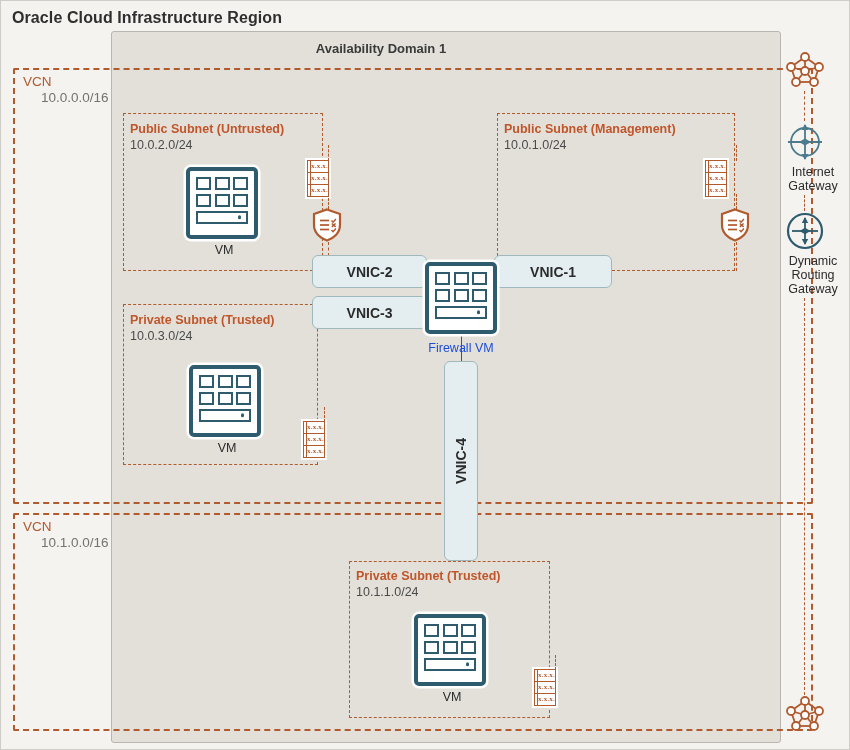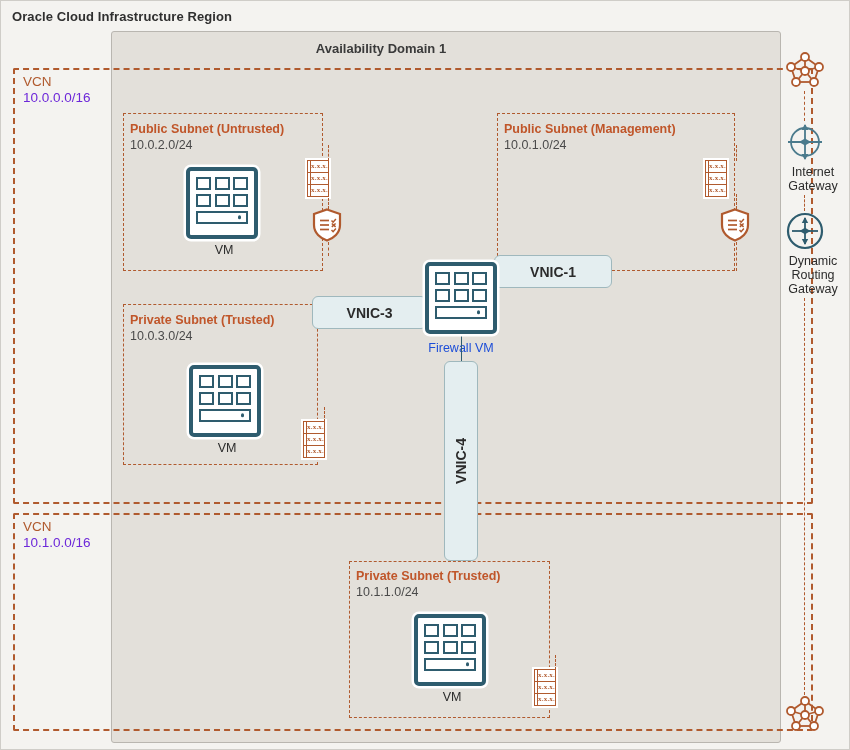--- a/index.html
+++ b/index.html
@@ -4,33 +4,33 @@
 <style>
   html,body{margin:0;padding:0;background:#ffffff;}
   body{font-family:"Liberation Sans","DejaVu Sans",sans-serif;}
 
   #canvas{position:relative;width:850px;height:750px;background:#f4f3f0;
           border:1px solid #cfcdc8;box-sizing:border-box;overflow:hidden;}
 
   .abs{position:absolute;box-sizing:border-box;}
 
   
-  .region-title{left:11px;top:8px;font-size:13px;font-weight:bold;color:#2f2f2f;letter-spacing:.1px;}
+  .region-title{left:11px;top:8px;font-size:16px;font-weight:bold;color:#2f2f2f;letter-spacing:.1px;}
 
   
   .ad-box{left:110px;top:30px;width:670px;height:712px;background:#e3e0da;
           border:1px solid #b9b6b0;border-radius:3px;}
   .ad-title{left:110px;top:40px;width:540px;text-align:center;font-size:13px;color:#3a3a3a;font-weight:600;}
 
   
   .vcn{border:2px dashed #b05a2e;border-radius:2px;}
   .vcn-1{left:12px;top:67px;width:800px;height:436px;}
   .vcn-2{left:12px;top:512px;width:800px;height:218px;}
   .vcn-label{color:#b05a2e;font-size:13.5px;line-height:16px;}
-  .vcn-label .cidr{color:#6d28d9;}
+  .vcn-label .cidr{color:#737373;margin-left:18px;}
   .vcn-1-label{left:22px;top:73px;}
   .vcn-2-label{left:22px;top:518px;}
 
   
   .subnet{border:1.6px dashed #b05a2e;}
   .subnet-title{color:#c0562a;font-size:12.5px;font-weight:bold;white-space:nowrap;}
   .subnet-cidr{color:#4a4a4a;font-size:12.5px;white-space:nowrap;}
 
   .sn-untrusted{left:122px;top:112px;width:200px;height:158px;}
   .sn-untrusted-t{left:129px;top:121px;}
@@ -275,20 +275,23 @@
       <path d="M15 1.5 L28 6 V17 C28 25 21.5 30.5 15 32.5 C8.5 30.5 2 25 2 17 V6 Z" fill="#ffffff" stroke="#b05a2e" stroke-width="2.2"></path>
       <line x1="8" y1="12.5" x2="17" y2="12.5" stroke="#b05a2e" stroke-width="1.7"></line>
       <line x1="8" y1="17" x2="17" y2="17" stroke="#b05a2e" stroke-width="1.7"></line>
       <line x1="8" y1="21.5" x2="17" y2="21.5" stroke="#b05a2e" stroke-width="1.7"></line>
       <path d="M19.5 12.5 l1.6 1.7 l2.8 -3.2" fill="none" stroke="#b05a2e" stroke-width="1.5"></path>
       <path d="M19.8 15.5 l3.8 3.4 M23.6 15.5 l-3.8 3.4" stroke="#b05a2e" stroke-width="1.5"></path>
       <path d="M19.5 22 l1.6 1.7 l2.8 -3.2" fill="none" stroke="#b05a2e" stroke-width="1.5"></path>
     </svg>
   </div>
 
+  <div class="abs vnic vnic-2">
+    <span>VNIC-2</span>
+  </div>
   <div class="abs vnic vnic-3">
     <span>VNIC-3</span>
   </div>
   <div class="abs vnic vnic-1">
     <span>VNIC-1</span>
   </div>
   <div class="abs vnic vnic-4">
     <span>VNIC-4</span>
   </div>
 

